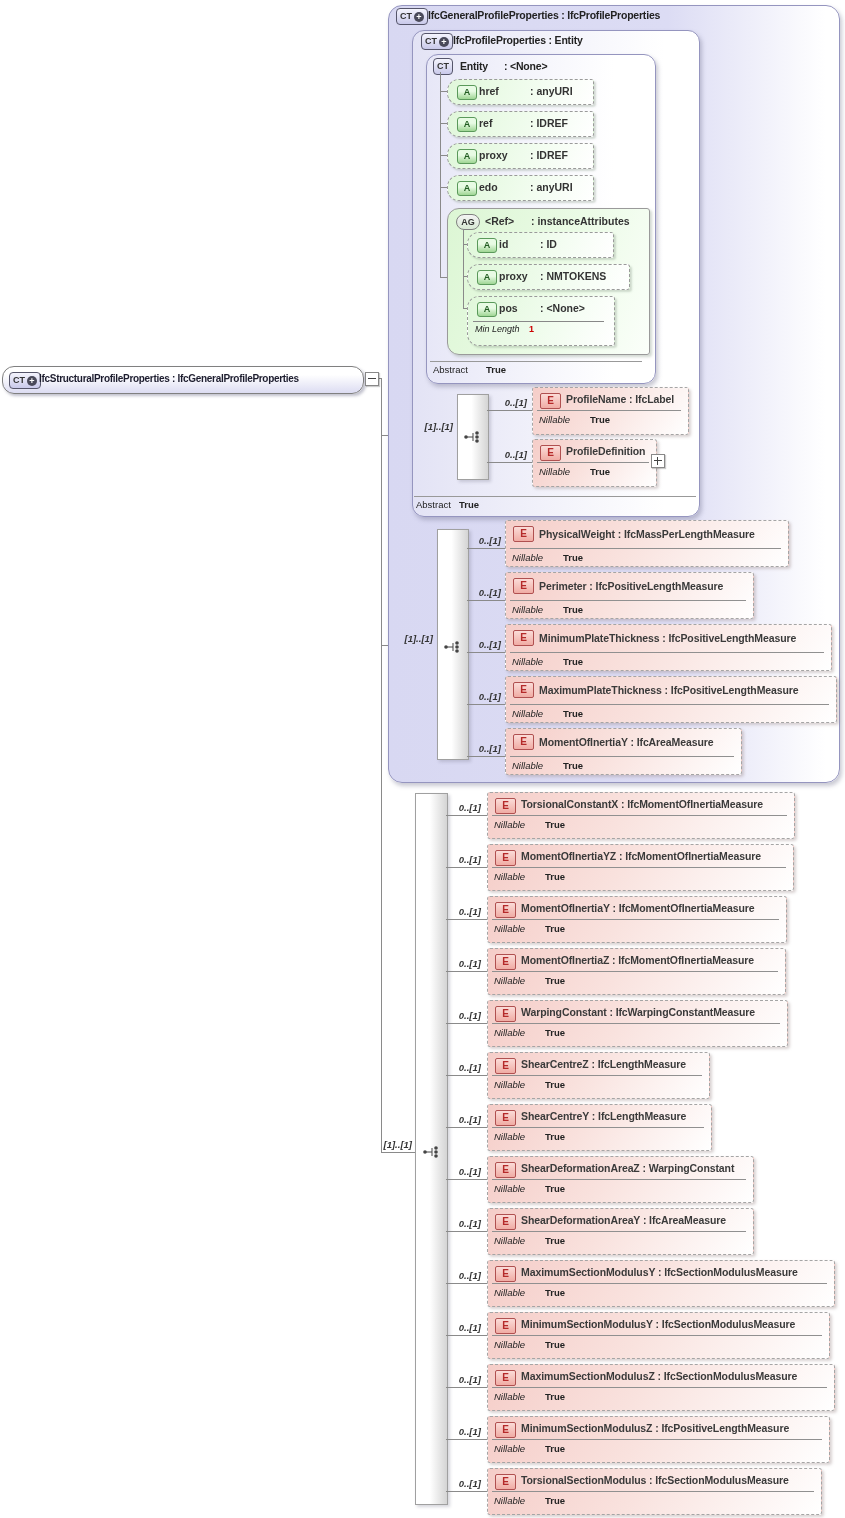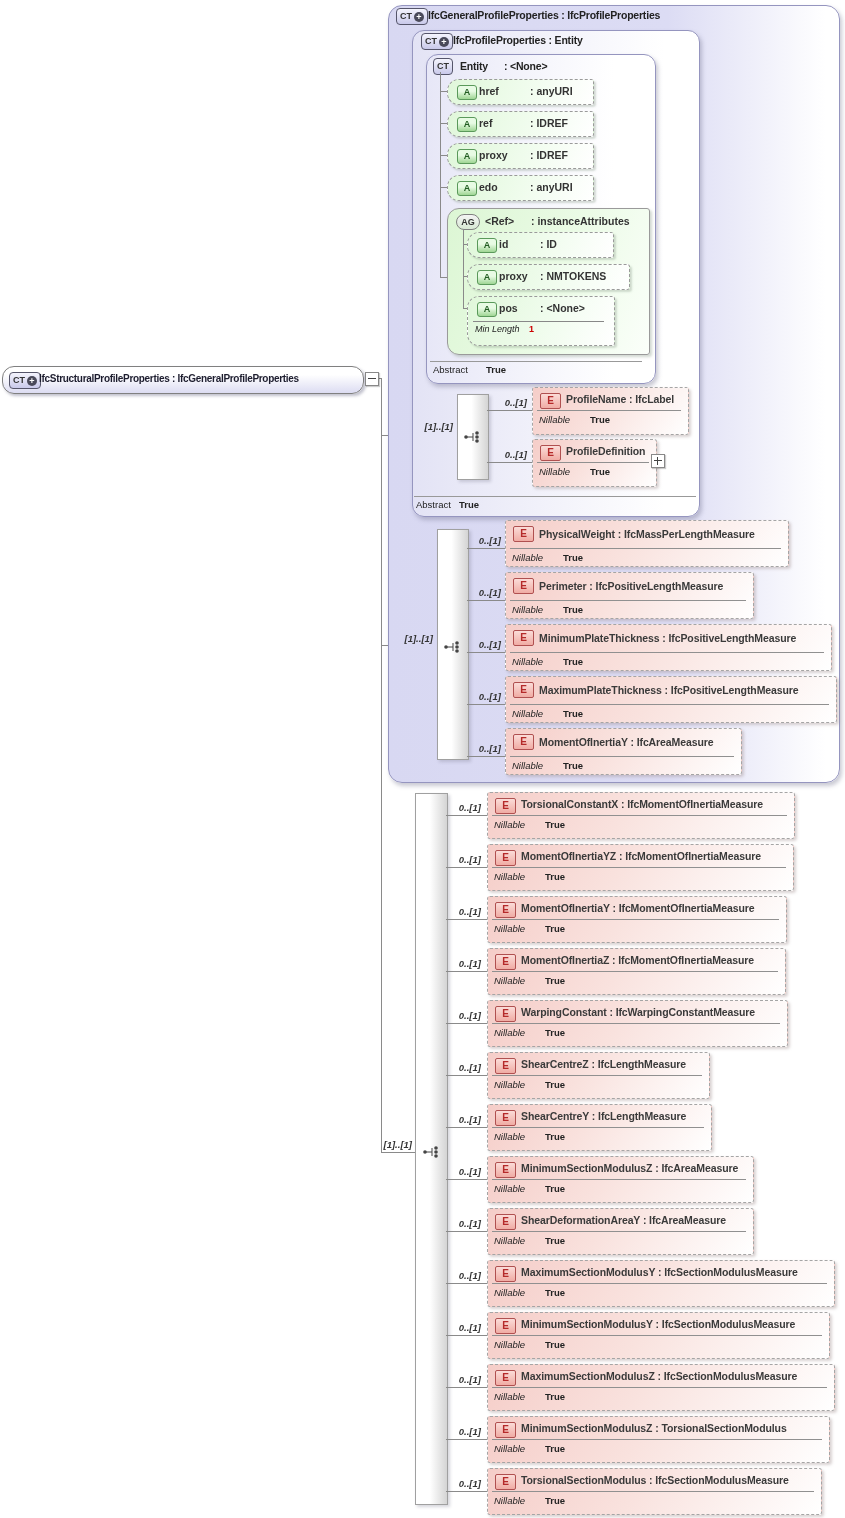--- a/index.html
+++ b/index.html
@@ -353,21 +353,21 @@
     <span class="ebadge">E</span>
     <span class="etitle">ShearCentreY : IfcLengthMeasure</span>
     <span class="esep"></span>
     <span class="nil-l">Nillable</span>
     <span class="nil-v">True</span>
   </div>
   <div class="elem grp-bot" style="left:487px;top:1156px;width:265px">
     <span class="stub"></span>
     <span class="card">0..[1]</span>
     <span class="ebadge">E</span>
-    <span class="etitle">MinimumSectionModulusZ : IfcAreaMeasure</span>
+    <span class="etitle">ShearDeformationAreaZ : WarpingConstant</span>
     <span class="esep"></span>
     <span class="nil-l">Nillable</span>
     <span class="nil-v">True</span>
   </div>
   <div class="elem grp-bot" style="left:487px;top:1208px;width:265px">
     <span class="stub"></span>
     <span class="card">0..[1]</span>
     <span class="ebadge">E</span>
     <span class="etitle">ShearDeformationAreaY : IfcAreaMeasure</span>
     <span class="esep"></span>
@@ -398,21 +398,21 @@
     <span class="ebadge">E</span>
     <span class="etitle">MaximumSectionModulusZ : IfcSectionModulusMeasure</span>
     <span class="esep"></span>
     <span class="nil-l">Nillable</span>
     <span class="nil-v">True</span>
   </div>
   <div class="elem grp-bot" style="left:487px;top:1416px;width:341px">
     <span class="stub"></span>
     <span class="card">0..[1]</span>
     <span class="ebadge">E</span>
-    <span class="etitle">MinimumSectionModulusZ : TorsionalSectionModulus</span>
+    <span class="etitle">MinimumSectionModulusZ : IfcPositiveLengthMeasure</span>
     <span class="esep"></span>
     <span class="nil-l">Nillable</span>
     <span class="nil-v">True</span>
   </div>
   <div class="elem grp-bot" style="left:487px;top:1468px;width:333px">
     <span class="stub"></span>
     <span class="card">0..[1]</span>
     <span class="ebadge">E</span>
     <span class="etitle">TorsionalSectionModulus : IfcSectionModulusMeasure</span>
     <span class="esep"></span>

